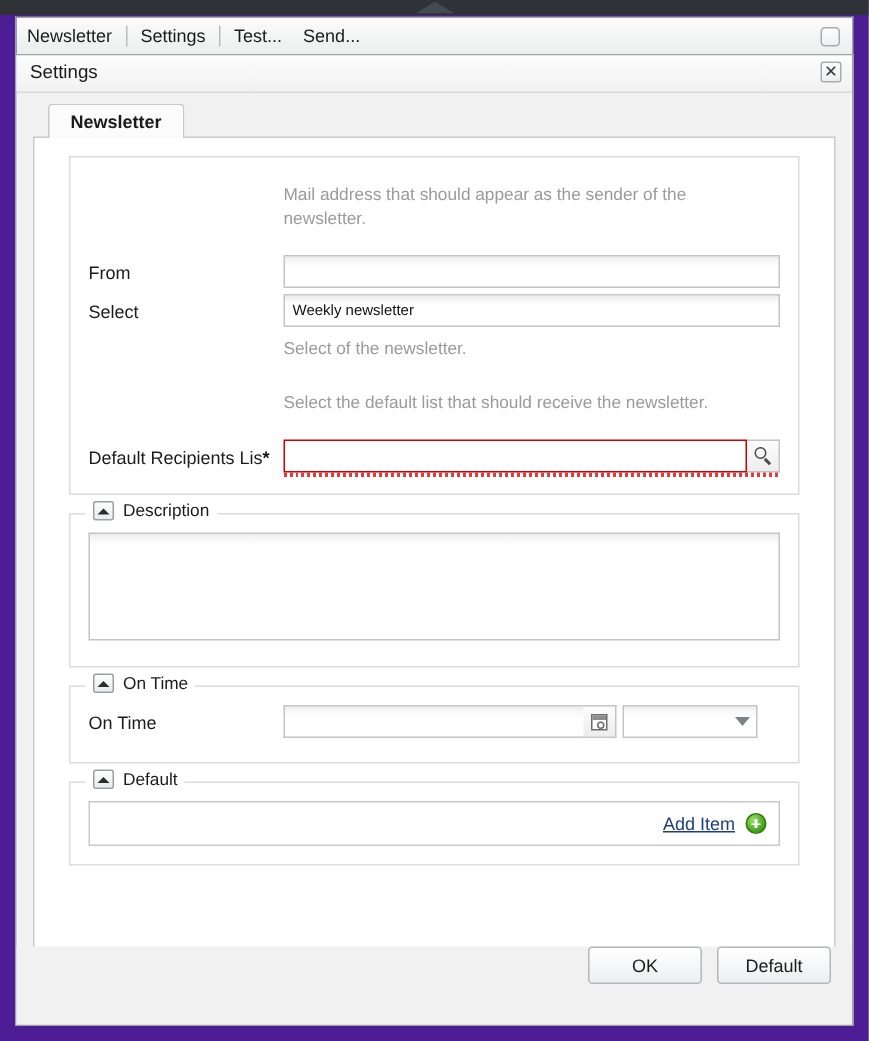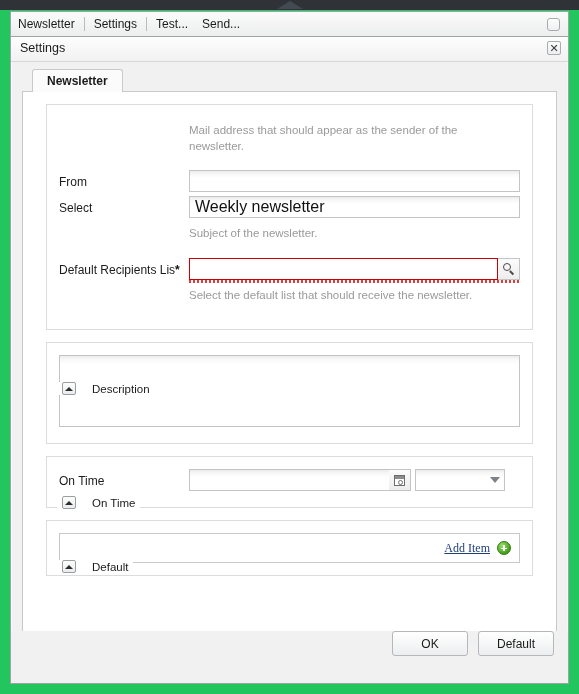--- a/index.html
+++ b/index.html
@@ -7,21 +7,21 @@
     margin: 0; padding: 0;
     width: 579px; height: 694px;
     overflow: hidden;
     font-family: "Liberation Sans", sans-serif;
   }
   body { background: #41494e; }
 
   
   #app-root {
     position: absolute; inset: 0;
-    background: #22c55e;
+    background: #4c1d95;
     padding-left: 28px;
   }
   #titlebar-strip {
     position: absolute; left: 0; top: 0; width: 579px; height: 10px;
     background: #2f3337;
   }
   #titlebar-notch {
     position: absolute; left: 268px; top: 0px; width: 44px; height: 9px;
     overflow: hidden;
   }
@@ -116,22 +116,22 @@
     position: relative;
     border: 1px solid #dcdcdc;
     margin: 0 11px 12px 11px;
     background: #fff;
   }
   .panel.plain { padding: 14px 12px 10px 12px; }
   .panel.collapsible { margin-top: 10px; padding: 12px 12px 12px 12px; }
   .panel-legend {
     position: absolute; left: 10px; top: -9px;
     background: #fff; padding: 0 5px;
-    display: flex; align-items: center; gap: 16px;
-    font-size: 11.5px; color: #1b1b1b; margin-top: 48px;
+    display: flex; align-items: center; gap: 6px;
+    font-size: 11.5px; color: #1b1b1b;
   }
   .collapse-btn {
     width: 14px; height: 13px;
     border: 1px solid #9a9ea1; border-radius: 2px;
     background: linear-gradient(#fdfdfd, #e9ebec);
     display: flex; align-items: center; justify-content: center;
     cursor: pointer;
   }
   .collapse-btn i {
     display: block; width: 0; height: 0;
@@ -147,21 +147,21 @@
     font-size: 12px; color: #1b1b1b;
     padding-top: 5px; white-space: nowrap;
   }
   .flabel .req { color: #111; font-weight: bold; }
   .fctl { flex: 1; position: relative; }
 
   .inp {
     width: 100%; height: 22px;
     border: 1px solid #c4c4c4;
     background: linear-gradient(#ebebeb 0px, #f7f7f7 3px, #ffffff 7px, #ffffff 100%);
-    font-size: 16px; color: #111;
+    font-size: 10px; color: #111;
     padding: 0 5px; line-height: 20px;
     font-family: "Liberation Sans", sans-serif;
     outline: none;
   }
   .hint {
     font-size: 11.5px; color: #9a9a9a;
     margin: 4px 0 12px 0; line-height: 1.35;
     max-width: 270px;
   }
   .hint.wide { max-width: 340px; }
@@ -235,21 +235,21 @@
     width: 0; height: 0;
     border-left: 5px solid transparent;
     border-right: 5px solid transparent;
     border-top: 6px solid #7d8287;
   }
 
   
   .seg-box {
     border: 1px solid #c9c9c9; background: #fff;
     height: 30px; display: flex; align-items: center;
-    justify-content: flex-end; padding: 0 8px; gap: 7px; font-family: Liberation Serif, serif;
+    justify-content: flex-end; padding: 0 8px; gap: 7px;
   }
   .add-link {
     font-size: 12px; color: #1f3f7a; text-decoration: underline;
     cursor: pointer;
   }
   .plus-icon {
     width: 14px; height: 14px; border-radius: 50%;
     background: radial-gradient(circle at 35% 30%, #9ade6c, #43a017 70%);
     border: 1px solid #2f7a10;
     position: relative;
@@ -330,43 +330,43 @@
 
           <div class="frow">
             <div class="flabel">Select</div>
             <div class="fctl">
               <input class="inp" value="Weekly newsletter" style="">
             </div>
           </div>
           <div class="frow">
             <div class="flabel"></div>
             <div class="fctl">
-              <div class="hint">Subject of the newsletter.</div>
-            </div>
-          </div>
-
+              <div class="hint">Select of the newsletter.</div>
+            </div>
+          </div>
+
+          <div class="frow">
+            <div class="flabel"></div>
+            <div class="fctl">
+              <div class="hint wide">Select the default list that should receive the newsletter.</div>
+            </div>
+          </div>
           <div class="frow">
             <div class="flabel"><span>Default Recipients Lis</span><span class="req">*</span></div>
             <div class="fctl">
               <div class="lookup-wrap">
                 <input class="inp error" placeholder="" style="">
                 <div class="icon-btn">
                   <span class="mag">
                     <span class="lens"></span>
                       <span class="handle"></span>
                   </span>
                 </div>
               </div>
               <div class="err-underline"></div>
-            </div>
-          </div>
-          <div class="frow">
-            <div class="flabel"></div>
-            <div class="fctl">
-              <div class="hint wide">Select the default list that should receive the newsletter.</div>
             </div>
           </div>
 
         </div>
 
         <div class="panel collapsible">
           <div class="panel-legend">
             <span class="collapse-btn">
                 <i></i>
               </span>

